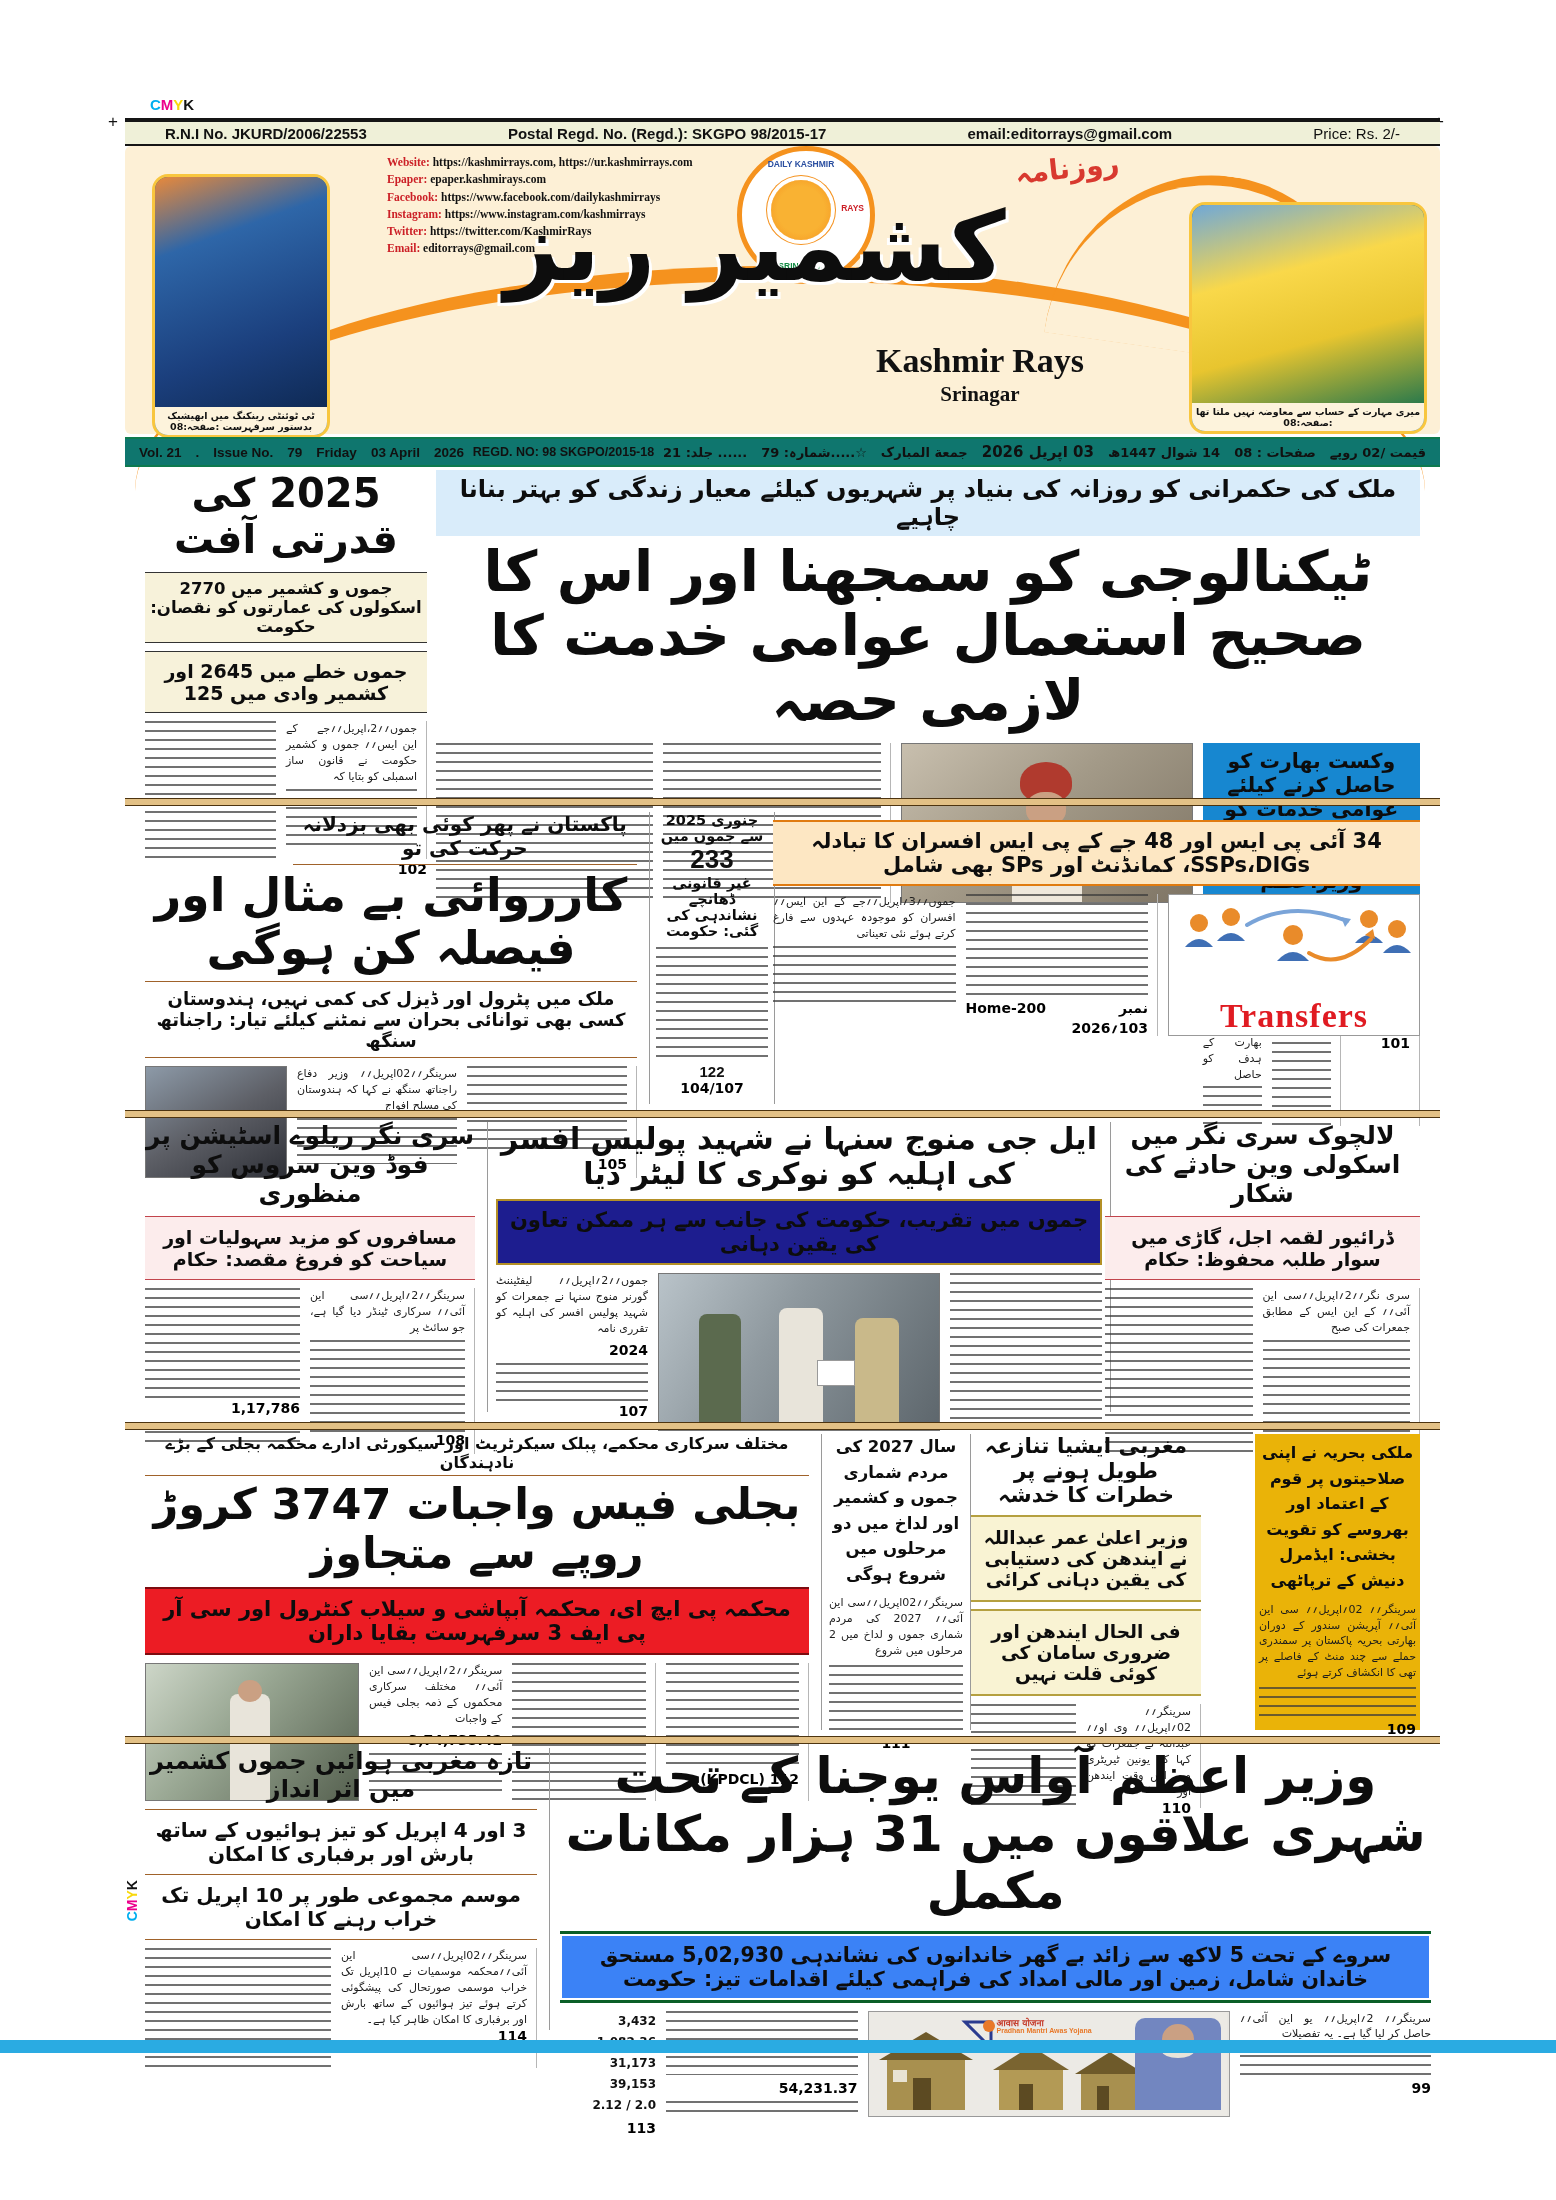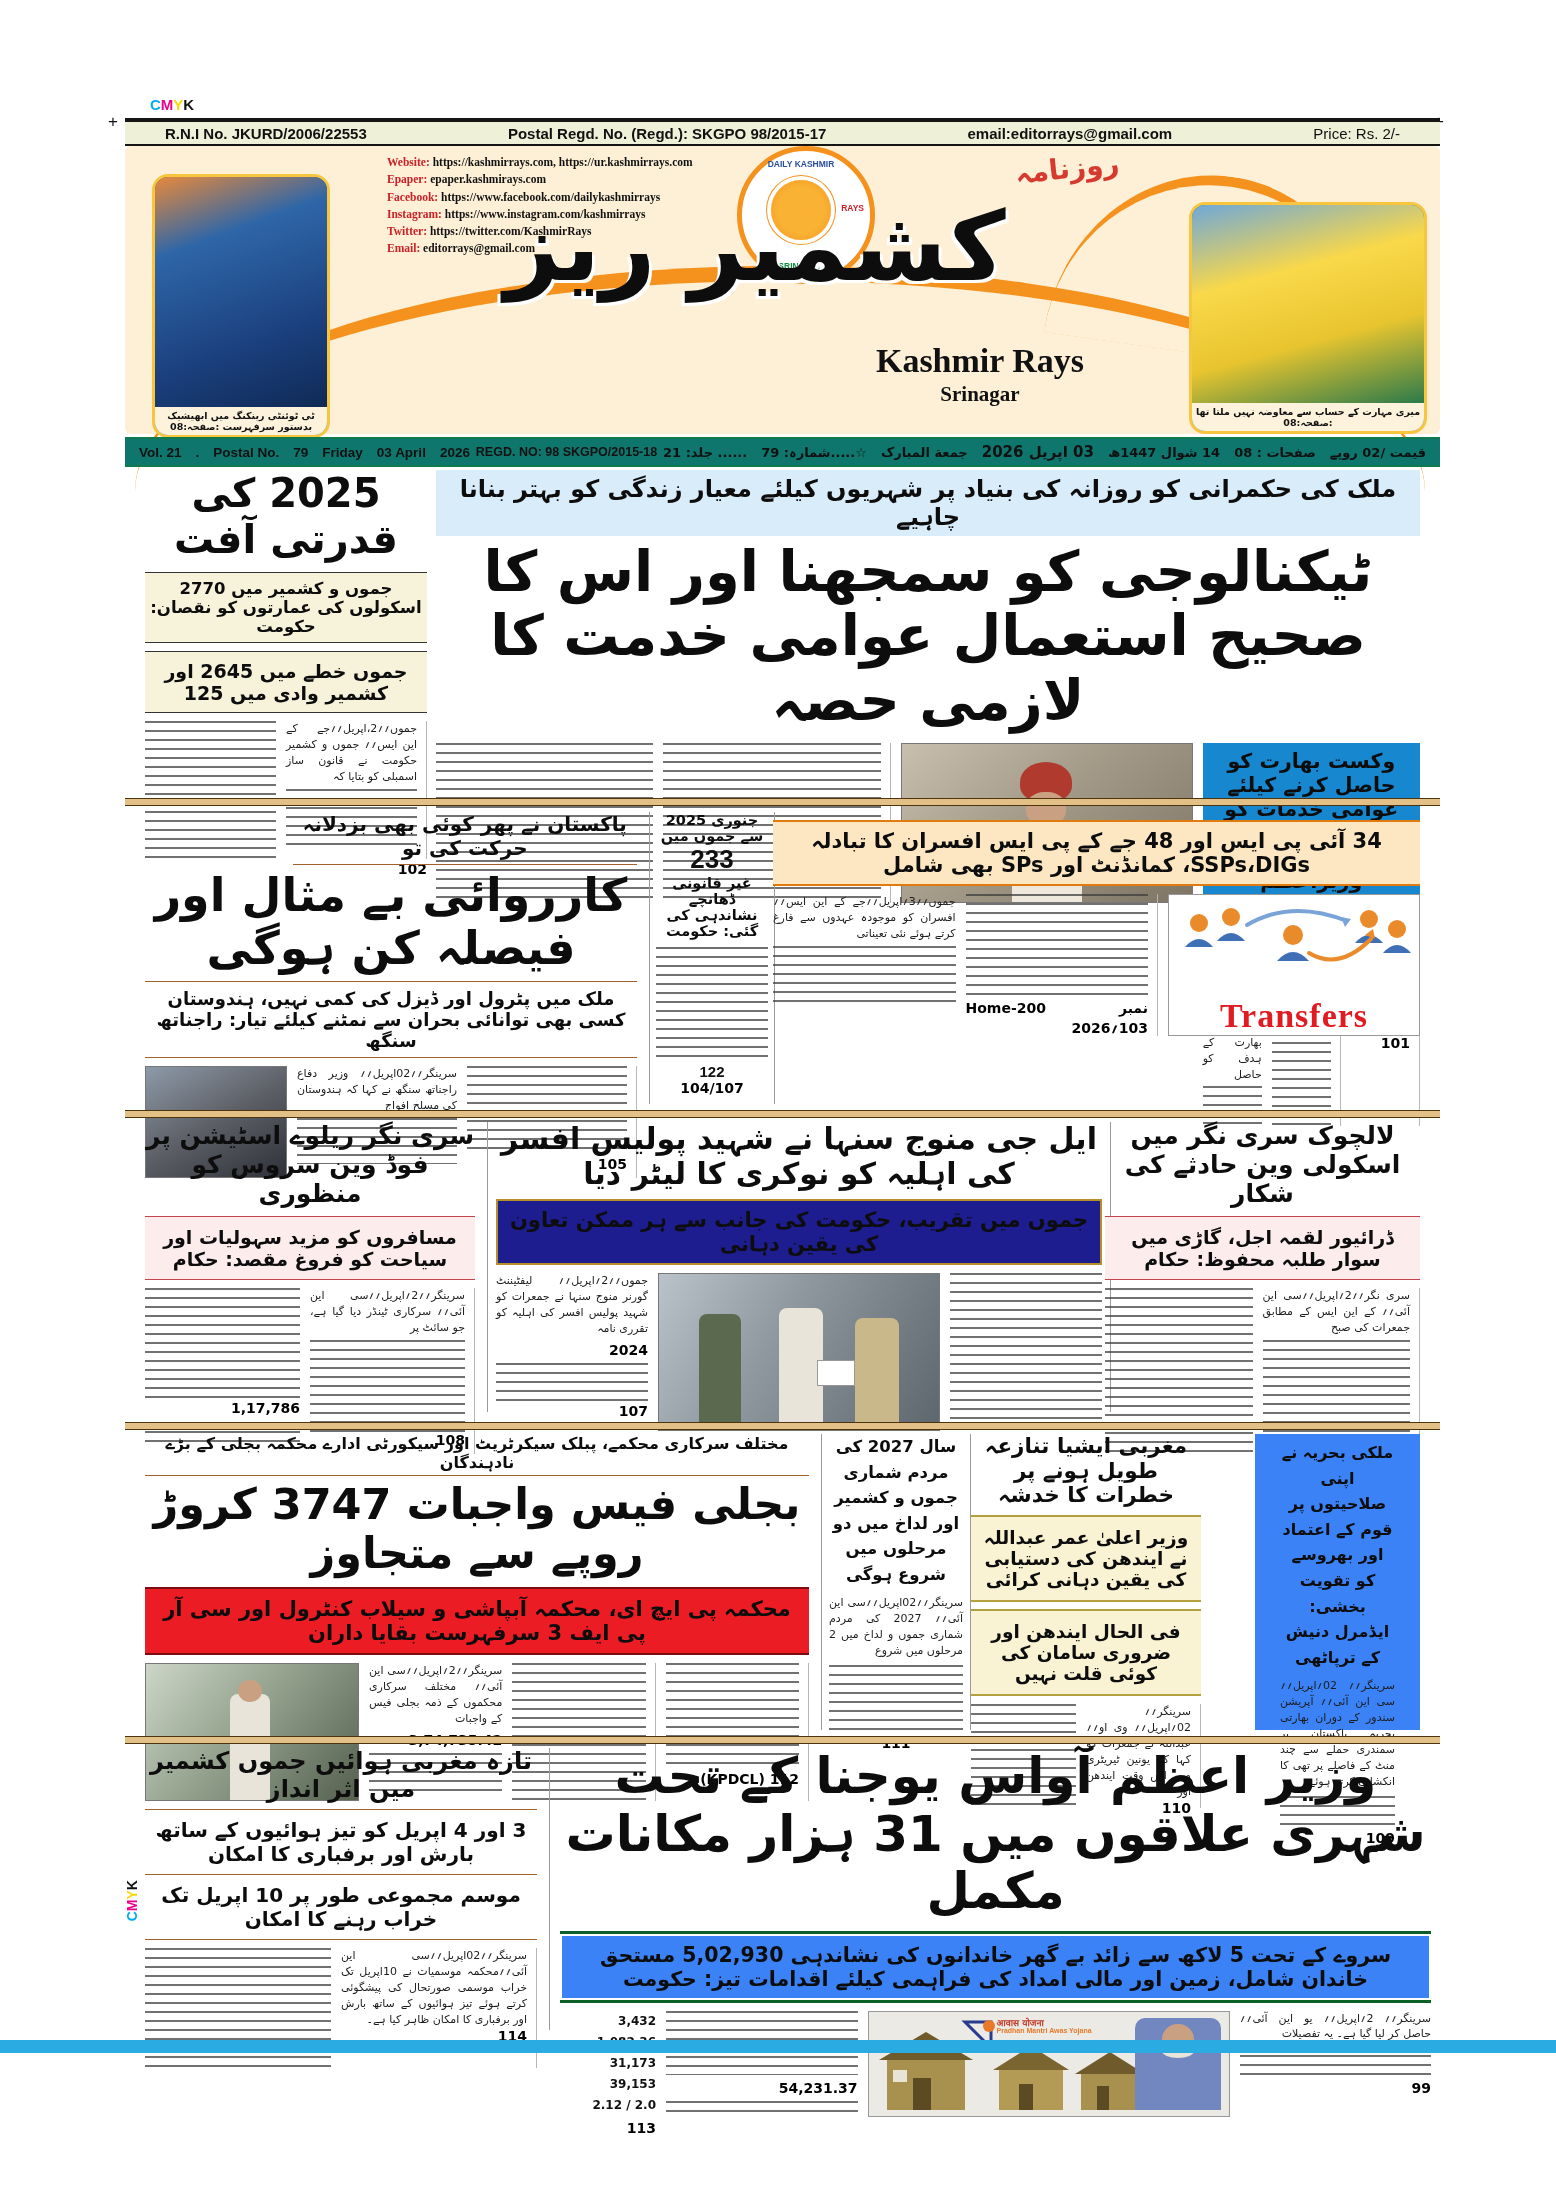--- a/index.html
+++ b/index.html
@@ -110,21 +110,21 @@
     <div class="abs card" style="left:1064px;top:56px;width:232px;height:226px;">
       <div class="ph" style="background:linear-gradient(165deg,#6fa8d8 0%,#f9d84a 35%,#e8c52f 65%,#2c7a4b 100%);"></div>
       <div class="cap">میری مہارت کے حساب سے معاوضہ نہیں ملتا تھا :صفحہ:08</div>
     </div>
   </div>
 
   <div class="abs dateline" style="left:125px;top:437px;width:1287px;height:22px;">
     <div class="dl-en">
       <span>Vol. 21</span>
       <span>.</span>
-      <span>Postal No.</span>
+      <span>Issue No.</span>
       <span>79</span>
       <span>Friday</span>
       <span>03  April</span>
       <span>2026</span>
     </div>
     <div class="en b" style="font-size:12.5px;">REGD. NO: 98 SKGPO/2015-18</div>
     <div class="dl-ur">
       <span>قیمت /02 روپے</span>
       <span>صفحات : 08</span>
       <span>14 شوال 1447ھ</span>
@@ -345,21 +345,21 @@
       <div class="col">
           <div class="sim" style="height:100%;"></div>
         </div>
       <div class="col">
         <div class="excerpt">سرینگر؍؍ 02؍اپریل؍؍ وی او؍؍ عبداللہ نے جمعرات کو کہا کہ یونین ٹیریٹری میں اس وقت ایندھن اور</div>
         <div class="endref rtl">110</div>
       </div>
     </div>
   </div>
 
-  <div class="abs" style="left:1255px;top:1434px;width:165px;height:296px;background:#3b82f6;padding:6px 25px;box-sizing:border-box;">
+  <div class="abs" style="left:1255px;top:1434px;width:165px;height:296px;background:#eab308;padding:6px 4px;box-sizing:border-box;">
     <div class="sub-ur" style="font-size:16px;line-height:1.6;">ملکی بحریہ نے اپنی صلاحیتوں پر قوم کے اعتماد اور بھروسے کو تقویت بخشی: ایڈمرل دنیش کے ترپاٹھی</div>
     <div class="excerpt" style="margin-top:8px;">سرینگر؍؍ 02؍اپریل؍؍ سی این آئی؍؍ آپریشن سندور کے دوران بھارتی بحریہ پاکستان پر سمندری حملے سے چند منٹ کے فاصلے پر تھی کا انکشاف کرتے ہوئے</div>
     <div class="sim" style="height:34px;margin-top:6px;"></div>
     <div class="endref rtl">109</div>
   </div>
 
   <div class="abs hsep" style="left:125px;top:1736px;width:1315px;"></div>
 
   <div class="abs" style="left:145px;top:1748px;width:392px;height:282px;">
     <div class="h-ur" style="font-size:24px;border-bottom:1.6px solid #a0622a;padding-bottom:6px;">تازہ مغربی ہوائیں جموں کشمیر میں اثر انداز</div>

